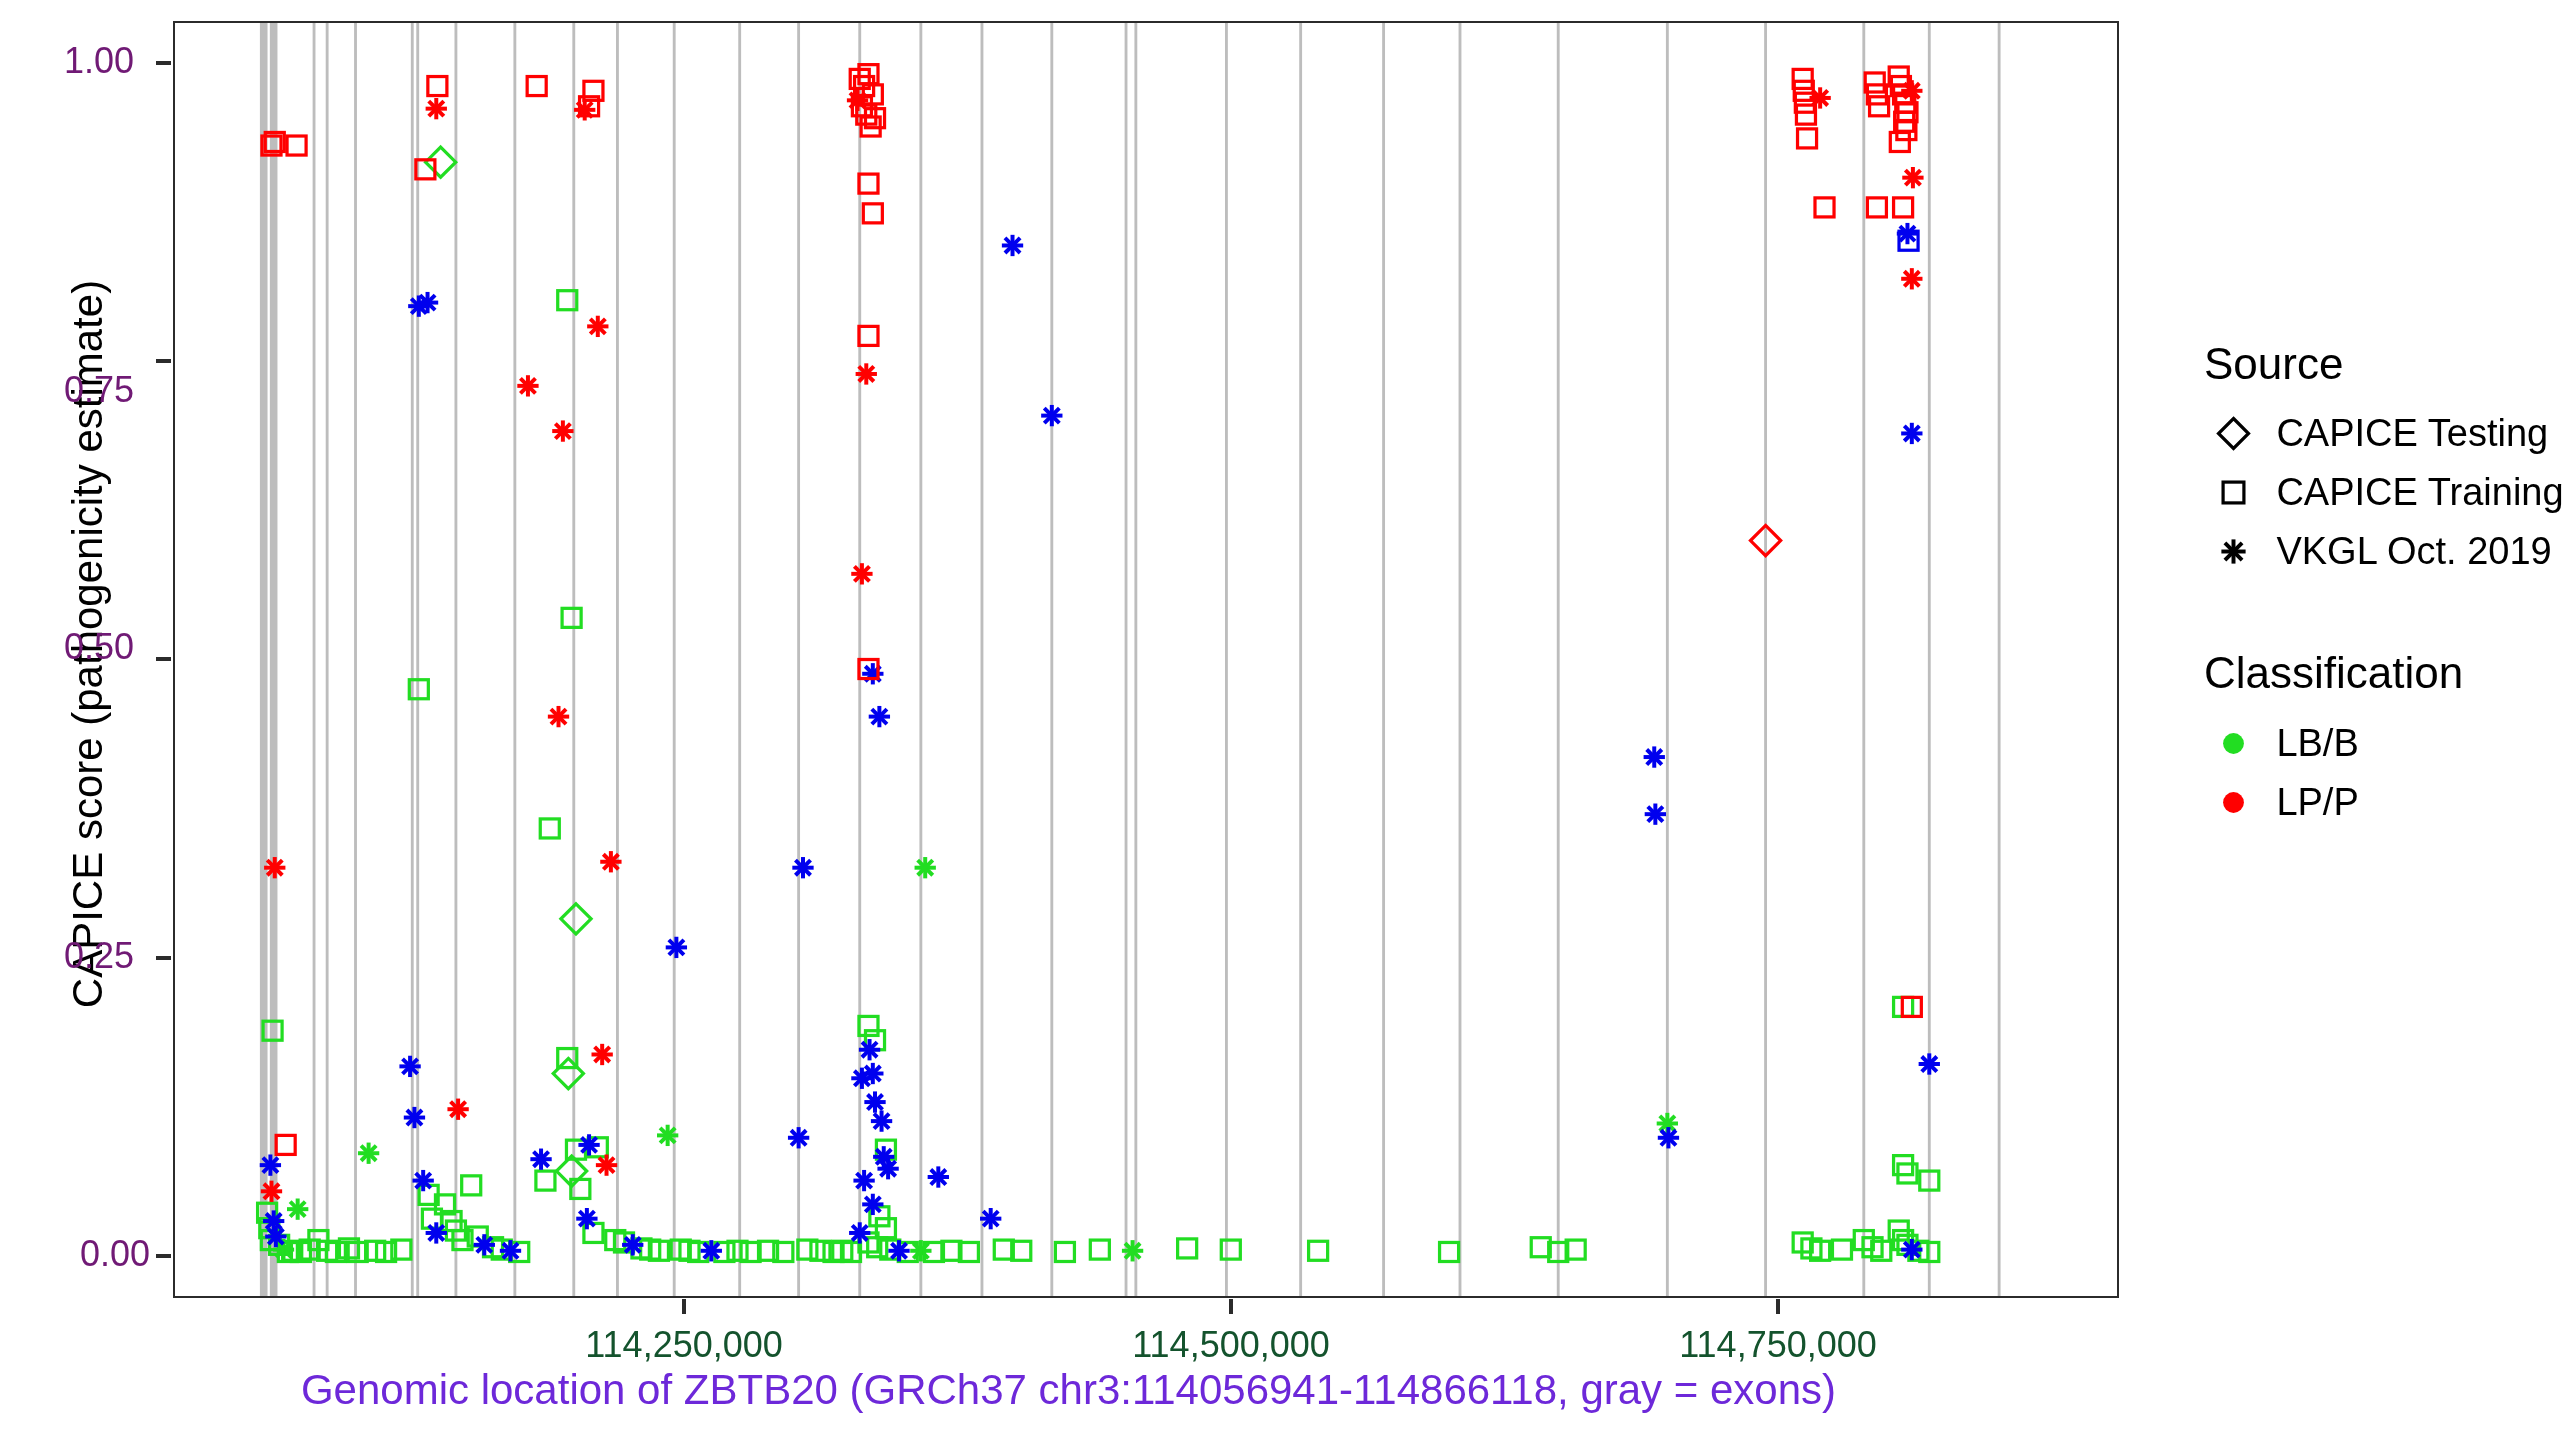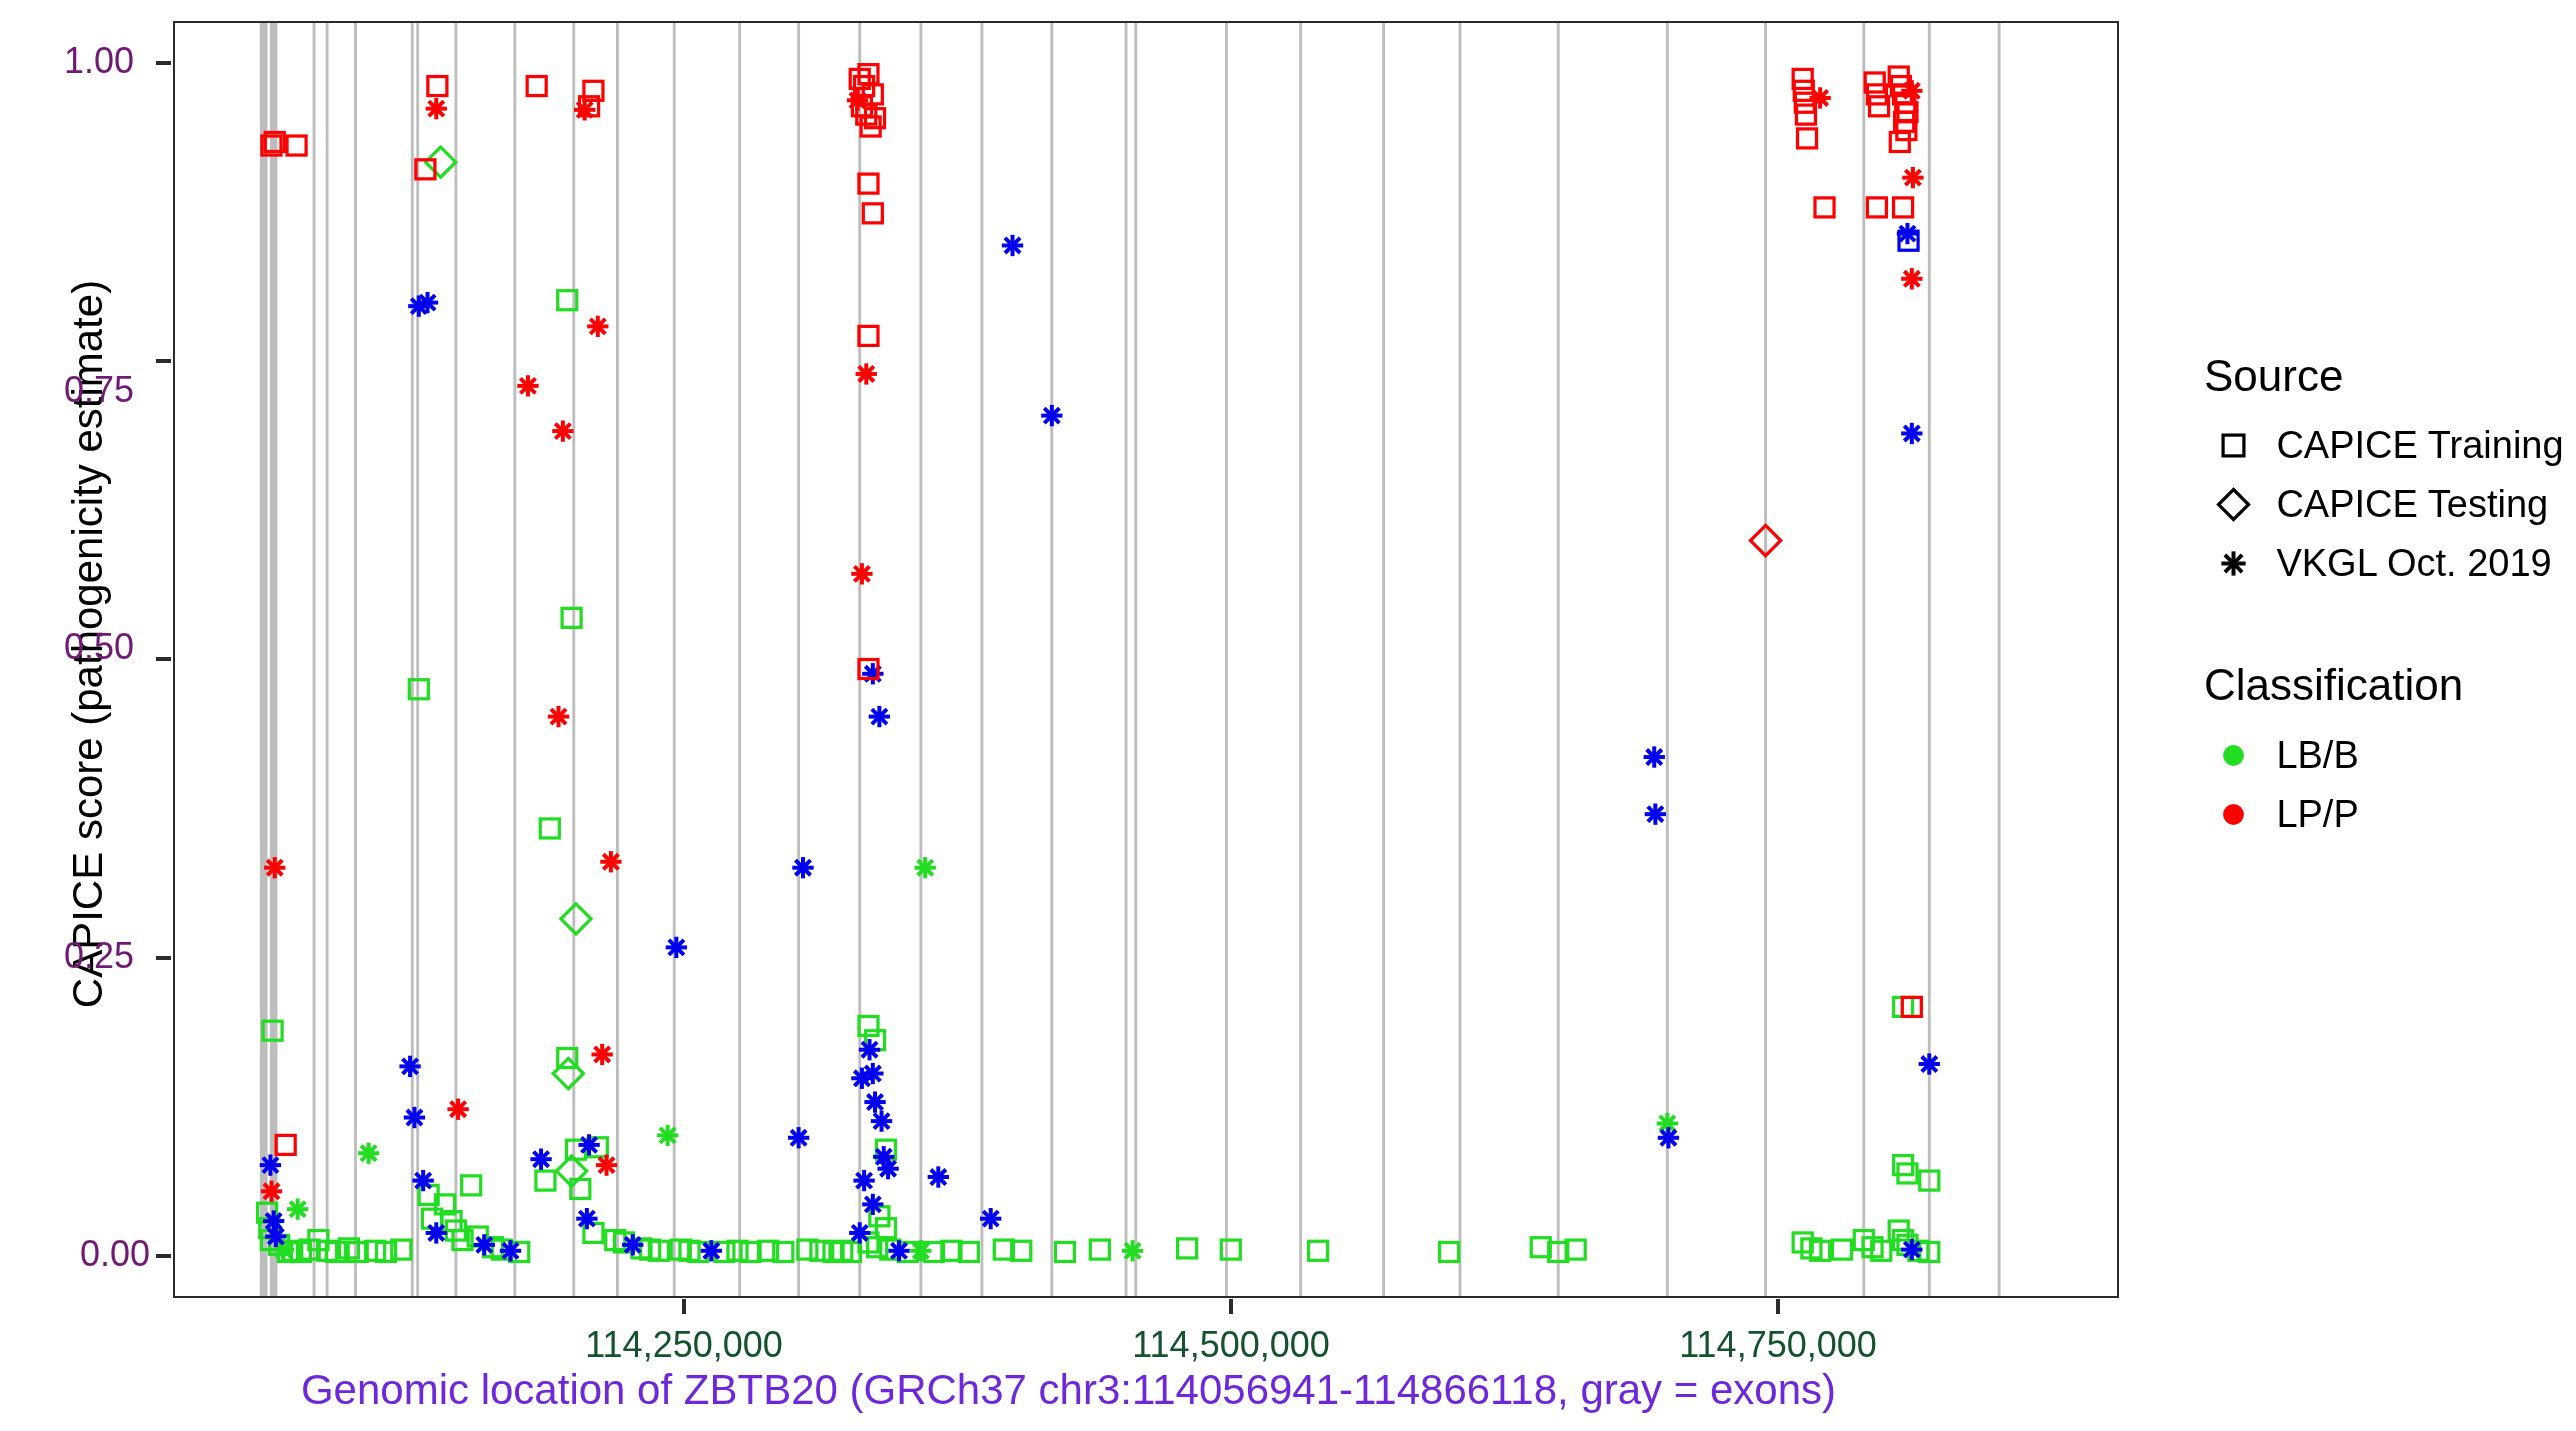--- a/index.html
+++ b/index.html
@@ -85,21 +85,20 @@
     color: #000000;
     transform: rotate(-90deg);
     white-space: nowrap;
   }
   
   #legend {
     position: absolute;
     left: 2204px;
     top: 339px;
     width: 363px;
-    margin-top: 12px;
   }
   .legend-title {
     font-size: 44px;
     color: #000000;
     margin-bottom: 15.3px;
     white-space: nowrap;
   }
   .legend-row {
     display: flex;
     align-items: center;
@@ -751,32 +750,32 @@
 
   <div id="x-axis-title">Genomic location of ZBTB20 (GRCh37 chr3:114056941-114866118, gray = exons)</div>
 
   <div id="legend">
 
     <div class="legend-title">Source</div>
     <div id="legend-source-items">
         <div class="legend-row">
           <span class="legend-key">
             <svg width="53" height="53" viewBox="0 0 56 56">
+              <polygon points="28,12.16 43.84,28 28,43.84 12.16,28" fill="none" stroke="#000000" stroke-width="3.4"></polygon>
+            </svg>
+          </span>
+          <span class="legend-label">CAPICE Testing</span>
+        </div>
+        <div class="legend-row">
+          <span class="legend-key">
+            <svg width="53" height="53" viewBox="0 0 56 56">
               <rect x="17.00" y="17.00" width="22" height="22" fill="none" stroke="#000000" stroke-width="3.4"></rect>
             </svg>
           </span>
           <span class="legend-label">CAPICE Training</span>
-        </div>
-        <div class="legend-row">
-          <span class="legend-key">
-            <svg width="53" height="53" viewBox="0 0 56 56">
-              <polygon points="28,12.16 43.84,28 28,43.84 12.16,28" fill="none" stroke="#000000" stroke-width="3.4"></polygon>
-            </svg>
-          </span>
-          <span class="legend-label">CAPICE Testing</span>
         </div>
         <div class="legend-row">
           <span class="legend-key">
             <svg width="53" height="53" viewBox="0 0 56 56">
               <g>
                 <line x1="15.20" y1="28.00" x2="40.80" y2="28.00" stroke="#000000" stroke-width="4.2"></line>
                 <line x1="18.95" y1="18.95" x2="37.05" y2="37.05" stroke="#000000" stroke-width="4.2"></line>
                 <line x1="28.00" y1="15.20" x2="28.00" y2="40.80" stroke="#000000" stroke-width="4.2"></line>
                 <line x1="37.05" y1="18.95" x2="18.95" y2="37.05" stroke="#000000" stroke-width="4.2"></line>
               </g>

